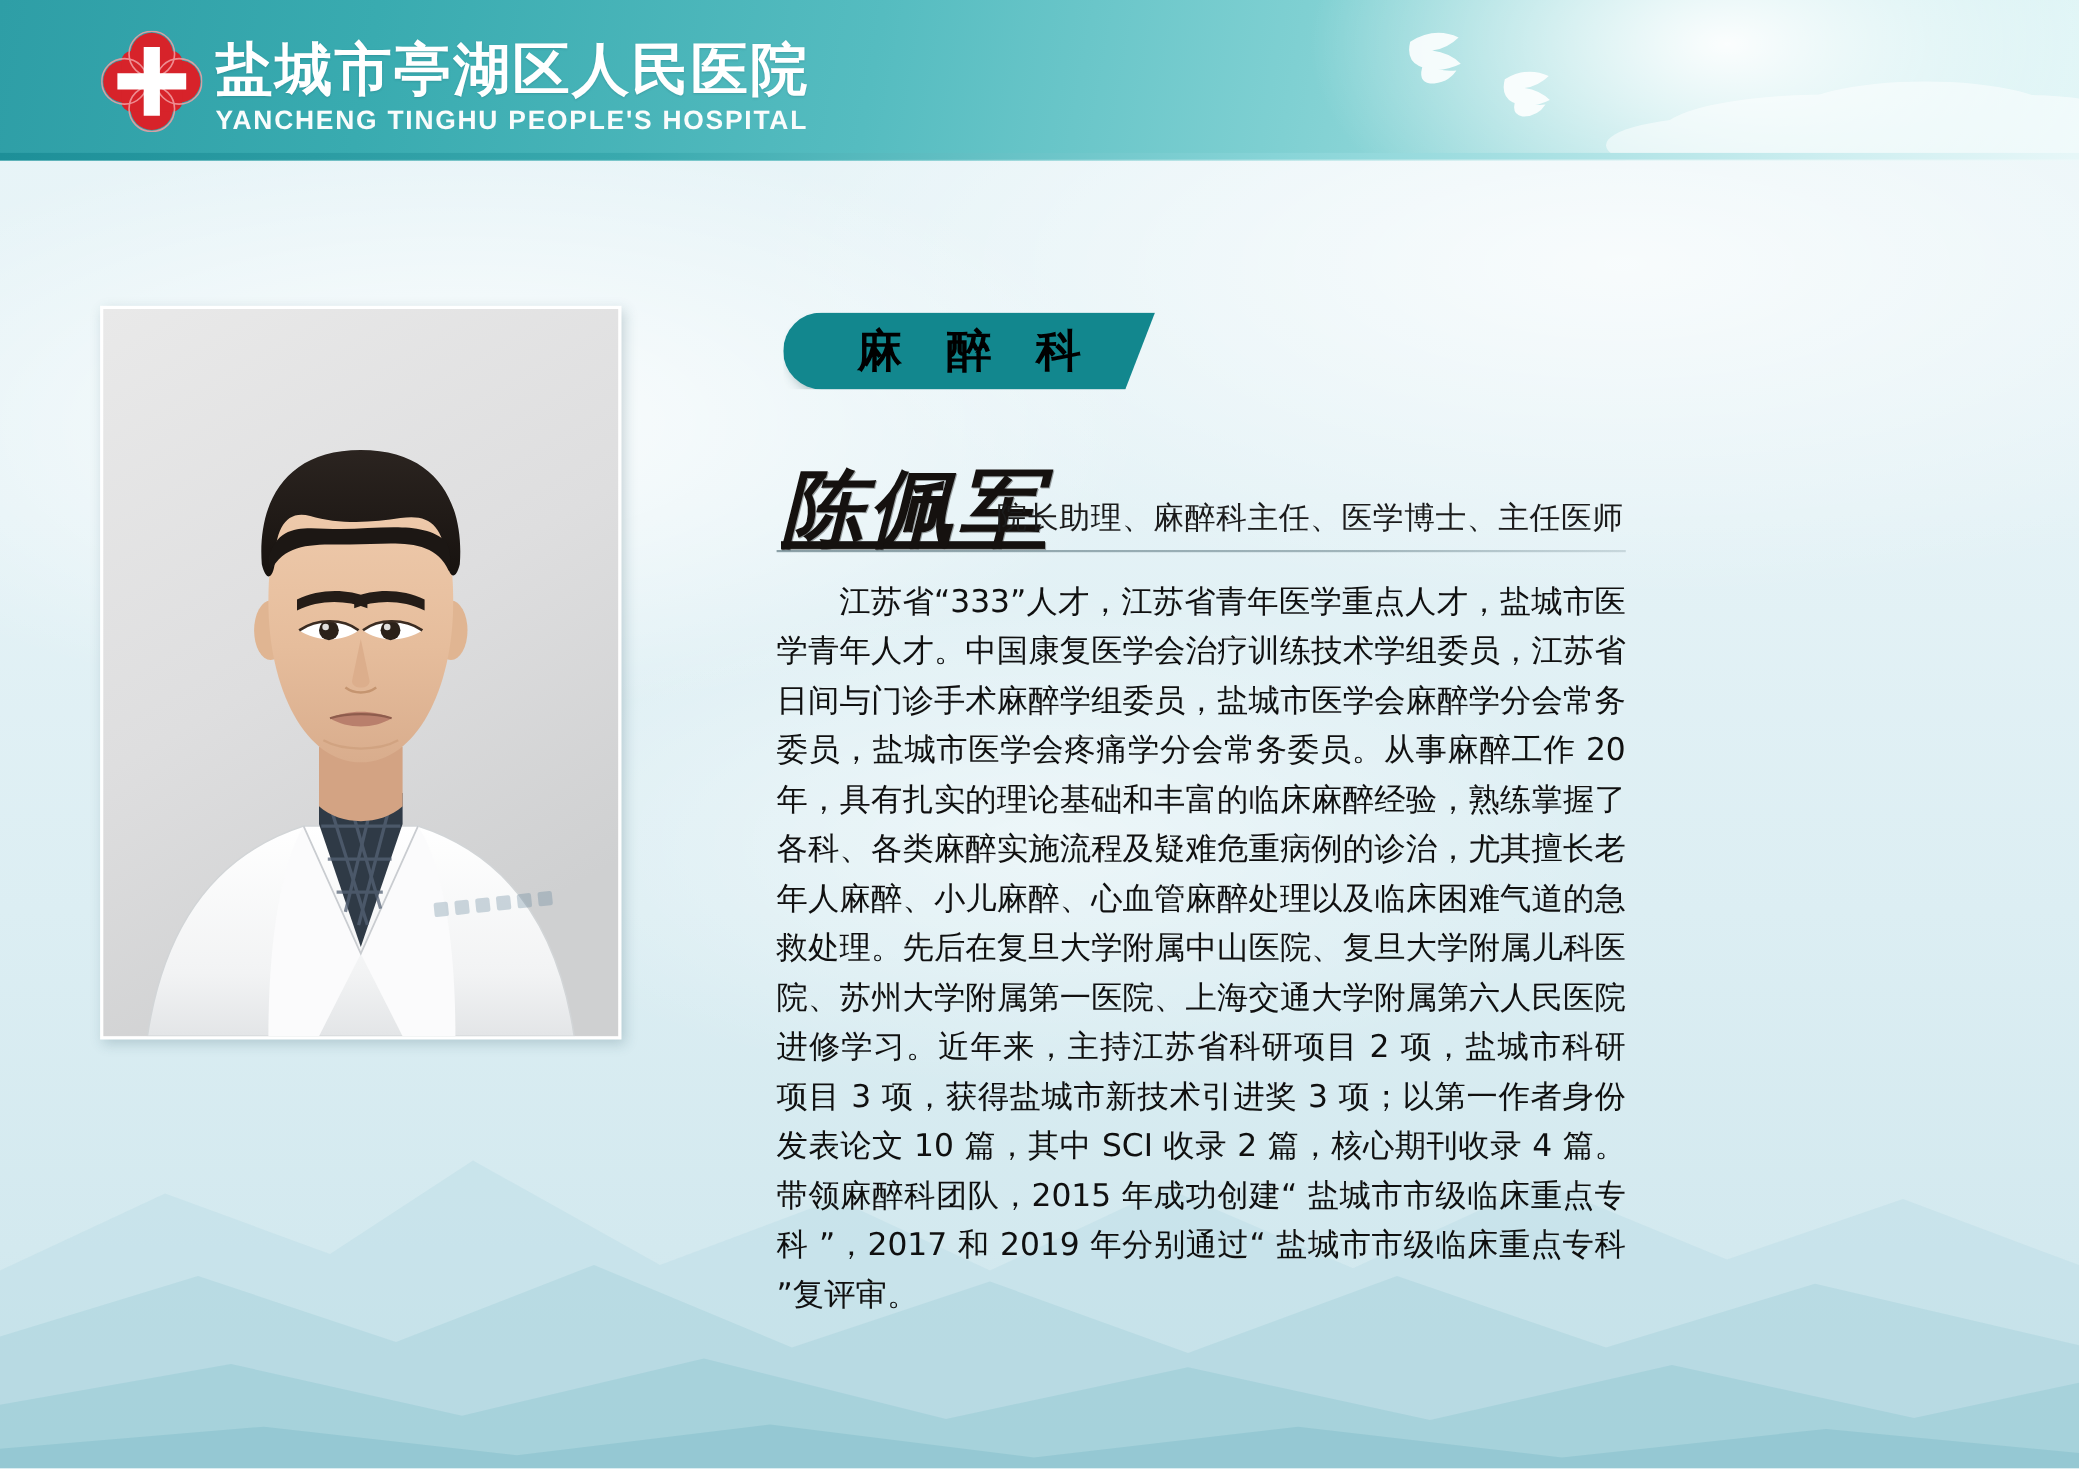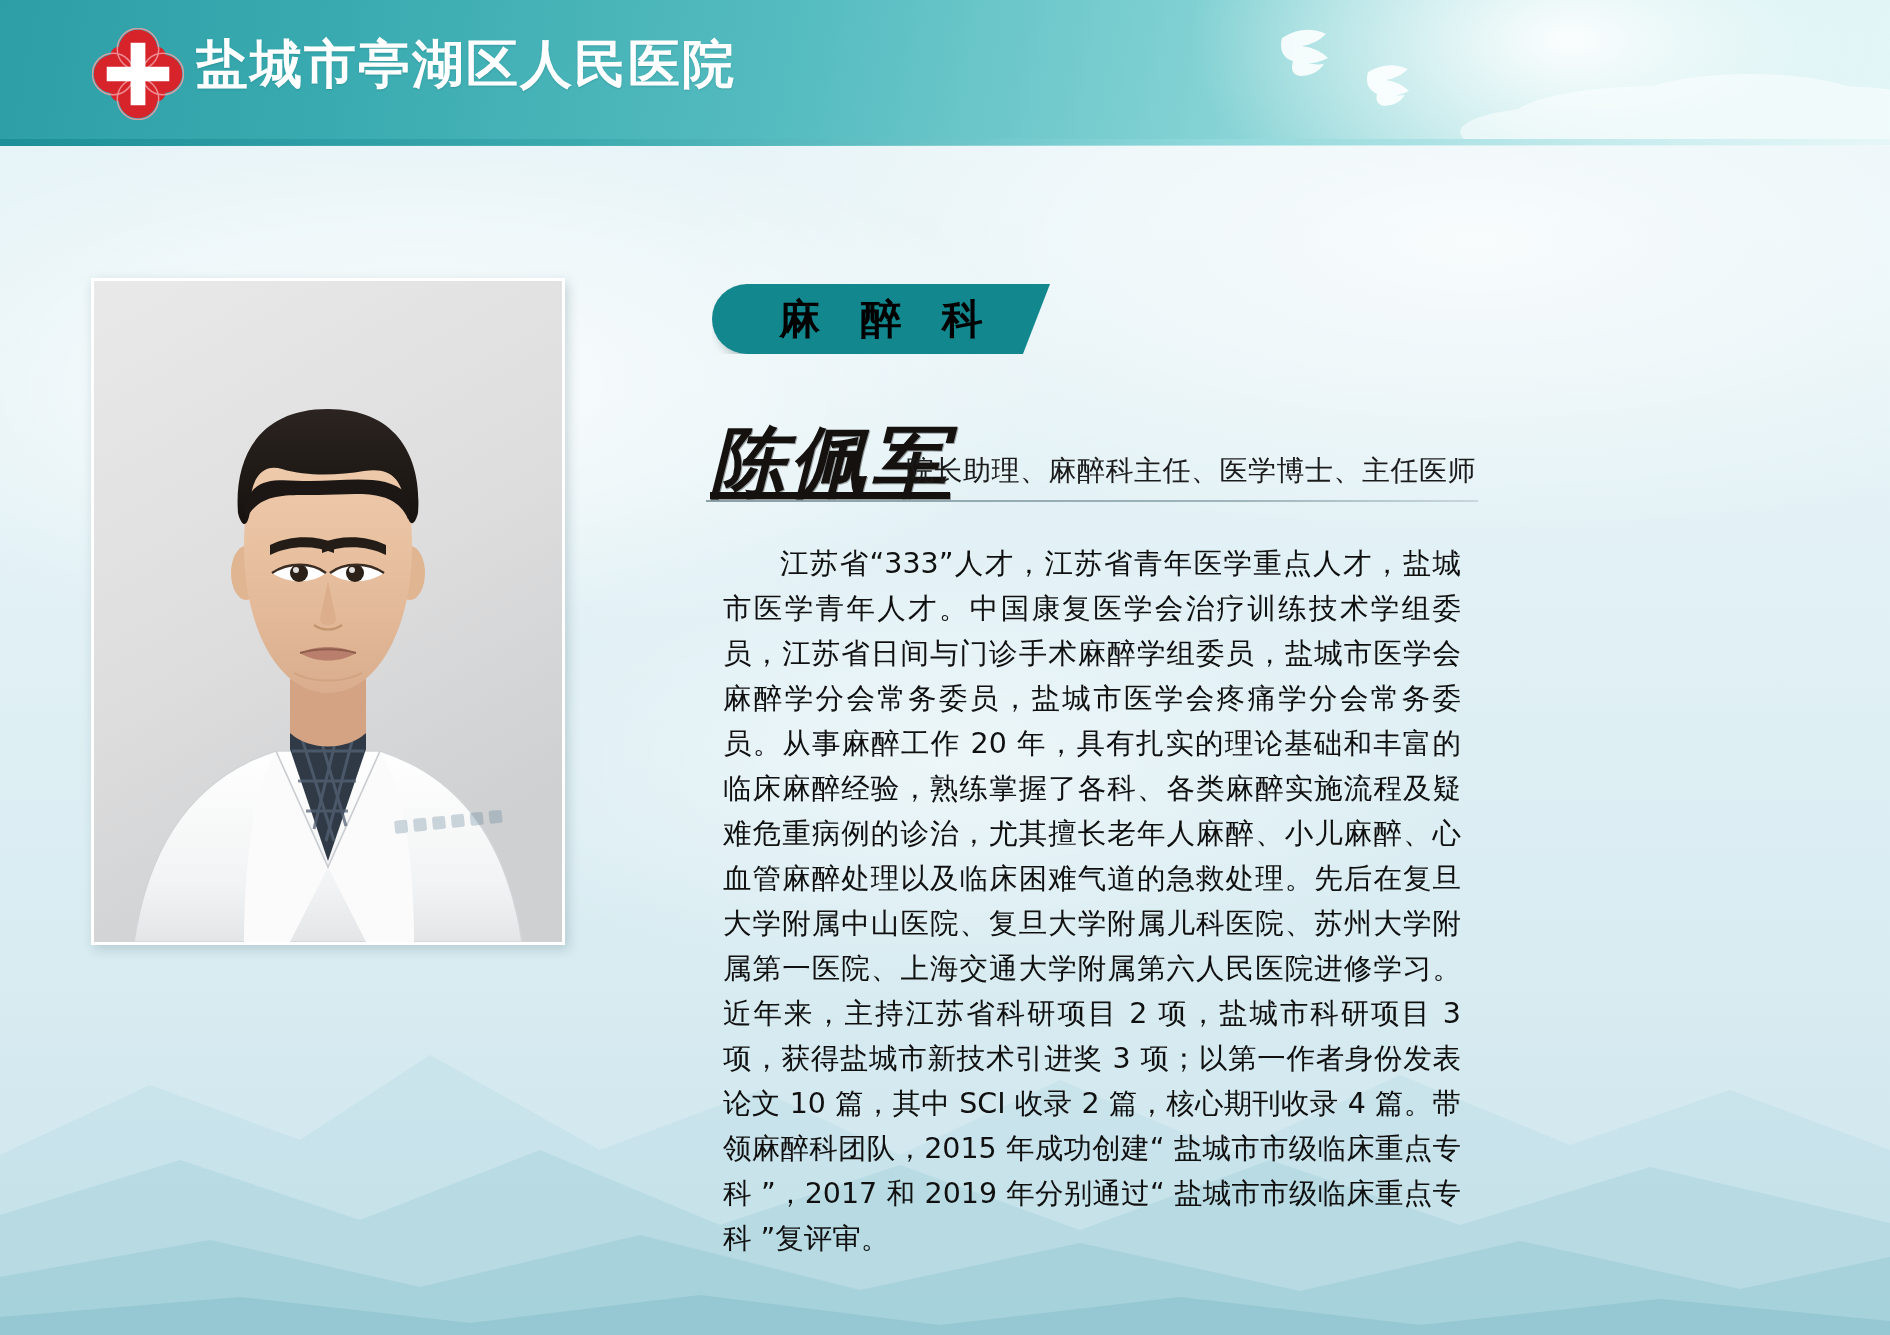--- a/index.html
+++ b/index.html
@@ -67,21 +67,21 @@
     text-shadow:1px 1px 0 rgba(0,0,0,.35);text-decoration:underline;}
   .doc-title{position:absolute;right:0;bottom:6px;font-size:28px;color:#1b1b1b;
     letter-spacing:.5px;font-family:Liberation Serif, serif;}
   .name-rule{position:absolute;left:706px;top:500px;width:772px;height:2px;
     background:linear-gradient(90deg,rgba(60,90,100,.55),rgba(60,90,100,.40) 70%,rgba(60,90,100,.18));}
 
   
   .bio{position:absolute;left:706px;top:524px;width:772px;
     font-size:28.5px;line-height:45px;color:#101010;text-align:justify;
     font-family:"DejaVu Sans","Liberation Sans",sans-serif;}
-  .bio p{margin:17px;text-indent:2em;}
+  .bio p{margin:0;text-indent:2em;}
 </style>
 </head>
 <body>
 
 <div class="poster">
 
   <div class="header">
     <div class="header-glow"></div>
 
     <svg class="header-clouds" viewBox="0 0 700 146">
@@ -117,20 +117,21 @@
             <circle cx="-27" cy="0" r="22.5"></circle>
             <circle cx="27" cy="0" r="22.5"></circle>
           </g>
           <path fill="#ffffff" d="M-8,-34 h16 v26 h26 v16 h-26 v26 h-16 v-26 h-26 v-16 h26 z"></path>
         </g>
       </svg>
     </div>
 
     <div class="brand">
       <div class="brand-cn">盐城市亭湖区人民医院</div>
+      <div class="brand-en">YANCHENG TINGHU PEOPLE'S HOSPITAL</div>
     </div>
 
     <div class="header-underline"></div>
   </div>
 
   <div class="sky-wash"></div>
 
   <svg class="mtn" viewBox="0 0 1890 430" preserveAspectRatio="none">
     <path d="M0 250 L150 180 L300 235 L430 150 L600 245 L760 185 L900 250 L1060 175 L1230 248 L1400 170 L1570 240 L1730 185 L1890 245 L1890 430 L0 430 Z" fill="#b9dce4" opacity=".42"></path>
     <path d="M0 310 L180 255 L360 315 L540 245 L720 320 L900 260 L1080 325 L1270 255 L1460 320 L1650 262 L1890 318 L1890 430 L0 430 Z" fill="#a3d0da" opacity=".40"></path>

